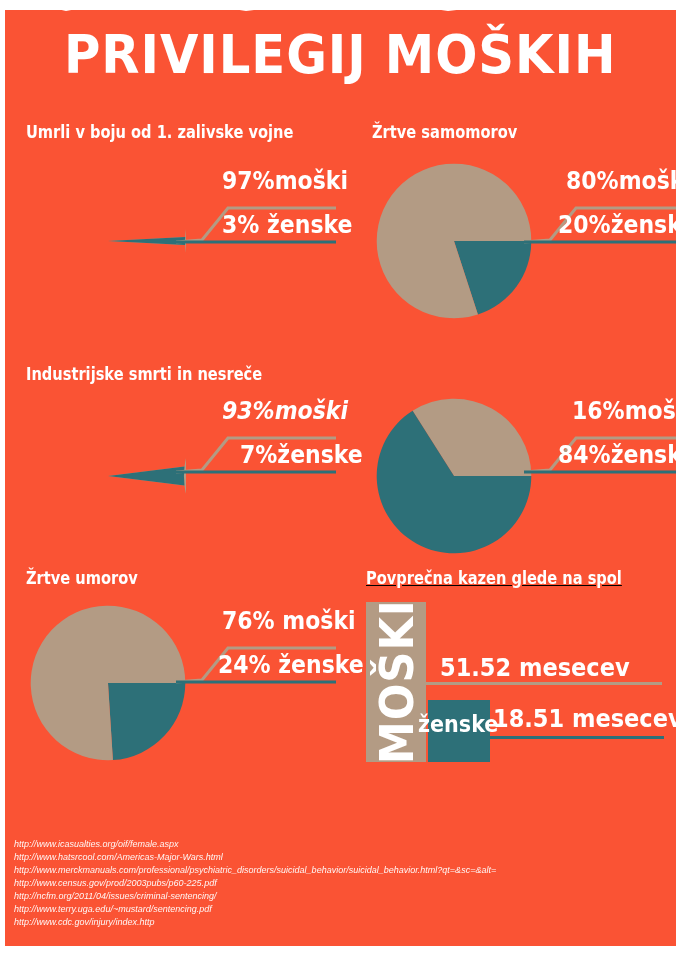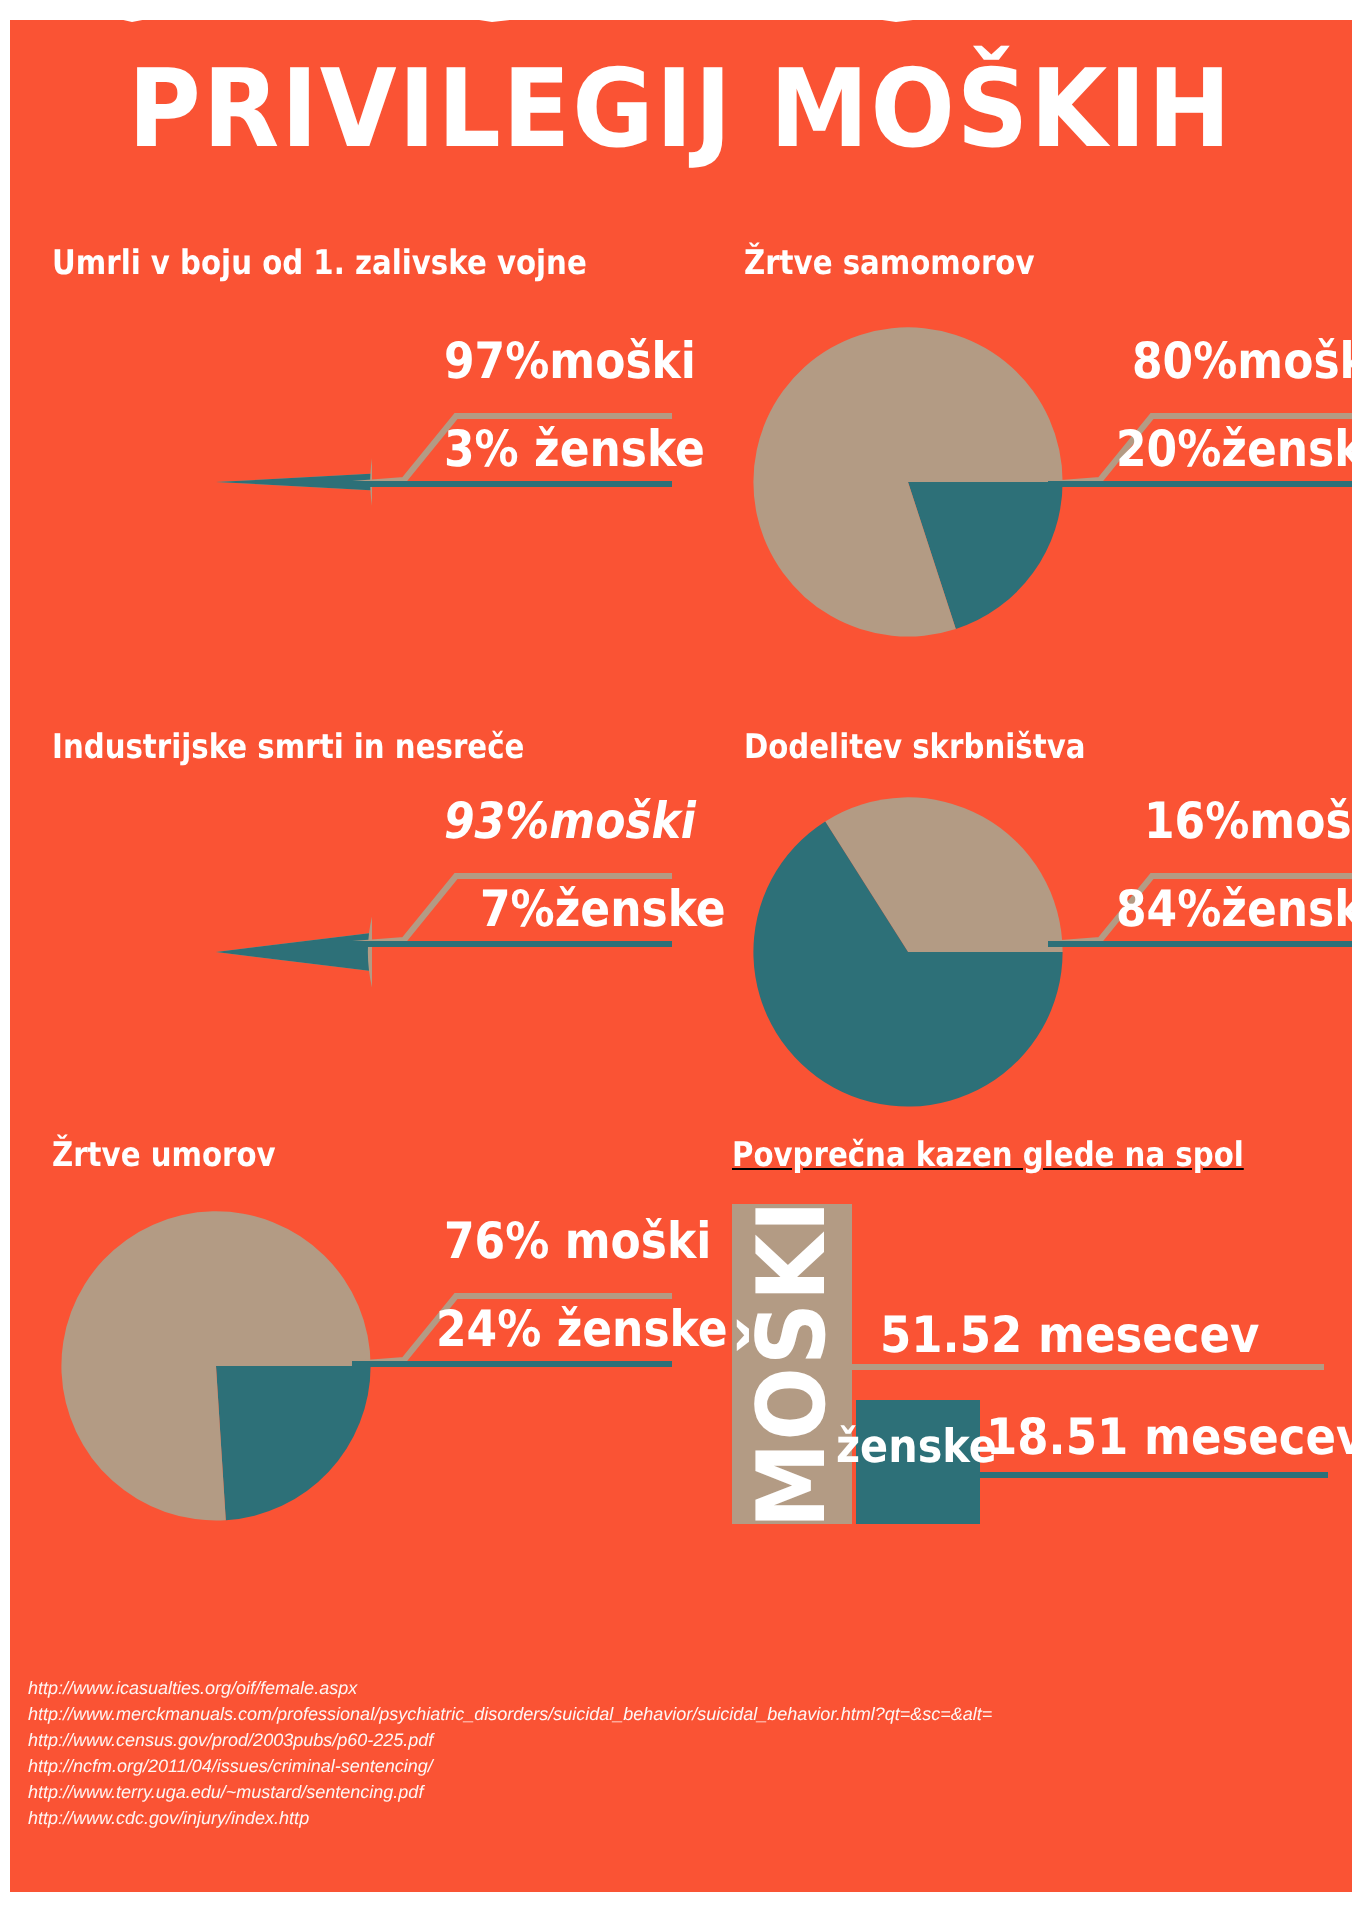--- a/index.html
+++ b/index.html
@@ -288,23 +288,20 @@
     <polyline points="0,4 160,4" fill="none" stroke="#2d7078" stroke-width="3"></polyline>
   </svg>
 
   <div class="label-block" style="left:222px; top:398px;font-style:italic;">
     <span class="pct-label">93%moški</span>
   </div>
   <div class="label-block" style="left:240px; top:442px;">
     <span class="pct-label">7%ženske</span>
   </div>
 
-  <div class="panel" style="left:372px; top:366px;">
-    <div class="panel-title">Dodelitev skrbništva</div>
-  </div>
 
   <div class="pie-wrap" style="left:376px; top:398px;">
     <svg width="156" height="156" viewBox="0 0 156 156">
 
       <path d="M78,78 L155.3,78 A77.3,77.3 0 0 0 36.6,12.7 Z" fill="#b39b84"></path>
 
       <path d="M78,78 L36.6,12.7 A77.3,77.3 0 1 0 155.3,78 Z" fill="#2d7078"></path>
     </svg>
   </div>
 
@@ -363,20 +360,21 @@
 
     <div id="bar-female" style="left:428px; top:700px; width:62px; height:62px;"></div>
     <span id="bar-female-label" style="left:418px; top:713px;">ženske</span>
 
     <div class="bar-rule female" style="left:428px; top:736px; width:236px;"></div>
     <span class="bar-value" style="left:493px; top:706px;">18.51 mesecev</span>
   </div>
 
   <div id="sources">
     <div class="source-line">http://www.icasualties.org/oif/female.aspx</div>
+    <div class="source-line">http://www.hatsrcool.com/Americas-Major-Wars.html</div>
     <div class="source-line">http://www.merckmanuals.com/professional/psychiatric_disorders/suicidal_behavior/suicidal_behavior.html?qt=&amp;sc=&amp;alt=</div>
     <div class="source-line">http://www.census.gov/prod/2003pubs/p60-225.pdf</div>
     <div class="source-line">http://ncfm.org/2011/04/issues/criminal-sentencing/</div>
     <div class="source-line">http://www.terry.uga.edu/~mustard/sentencing.pdf</div>
     <div class="source-line">http://www.cdc.gov/injury/index.http</div>
   </div>
 
 </div>
 
 </body></html>

